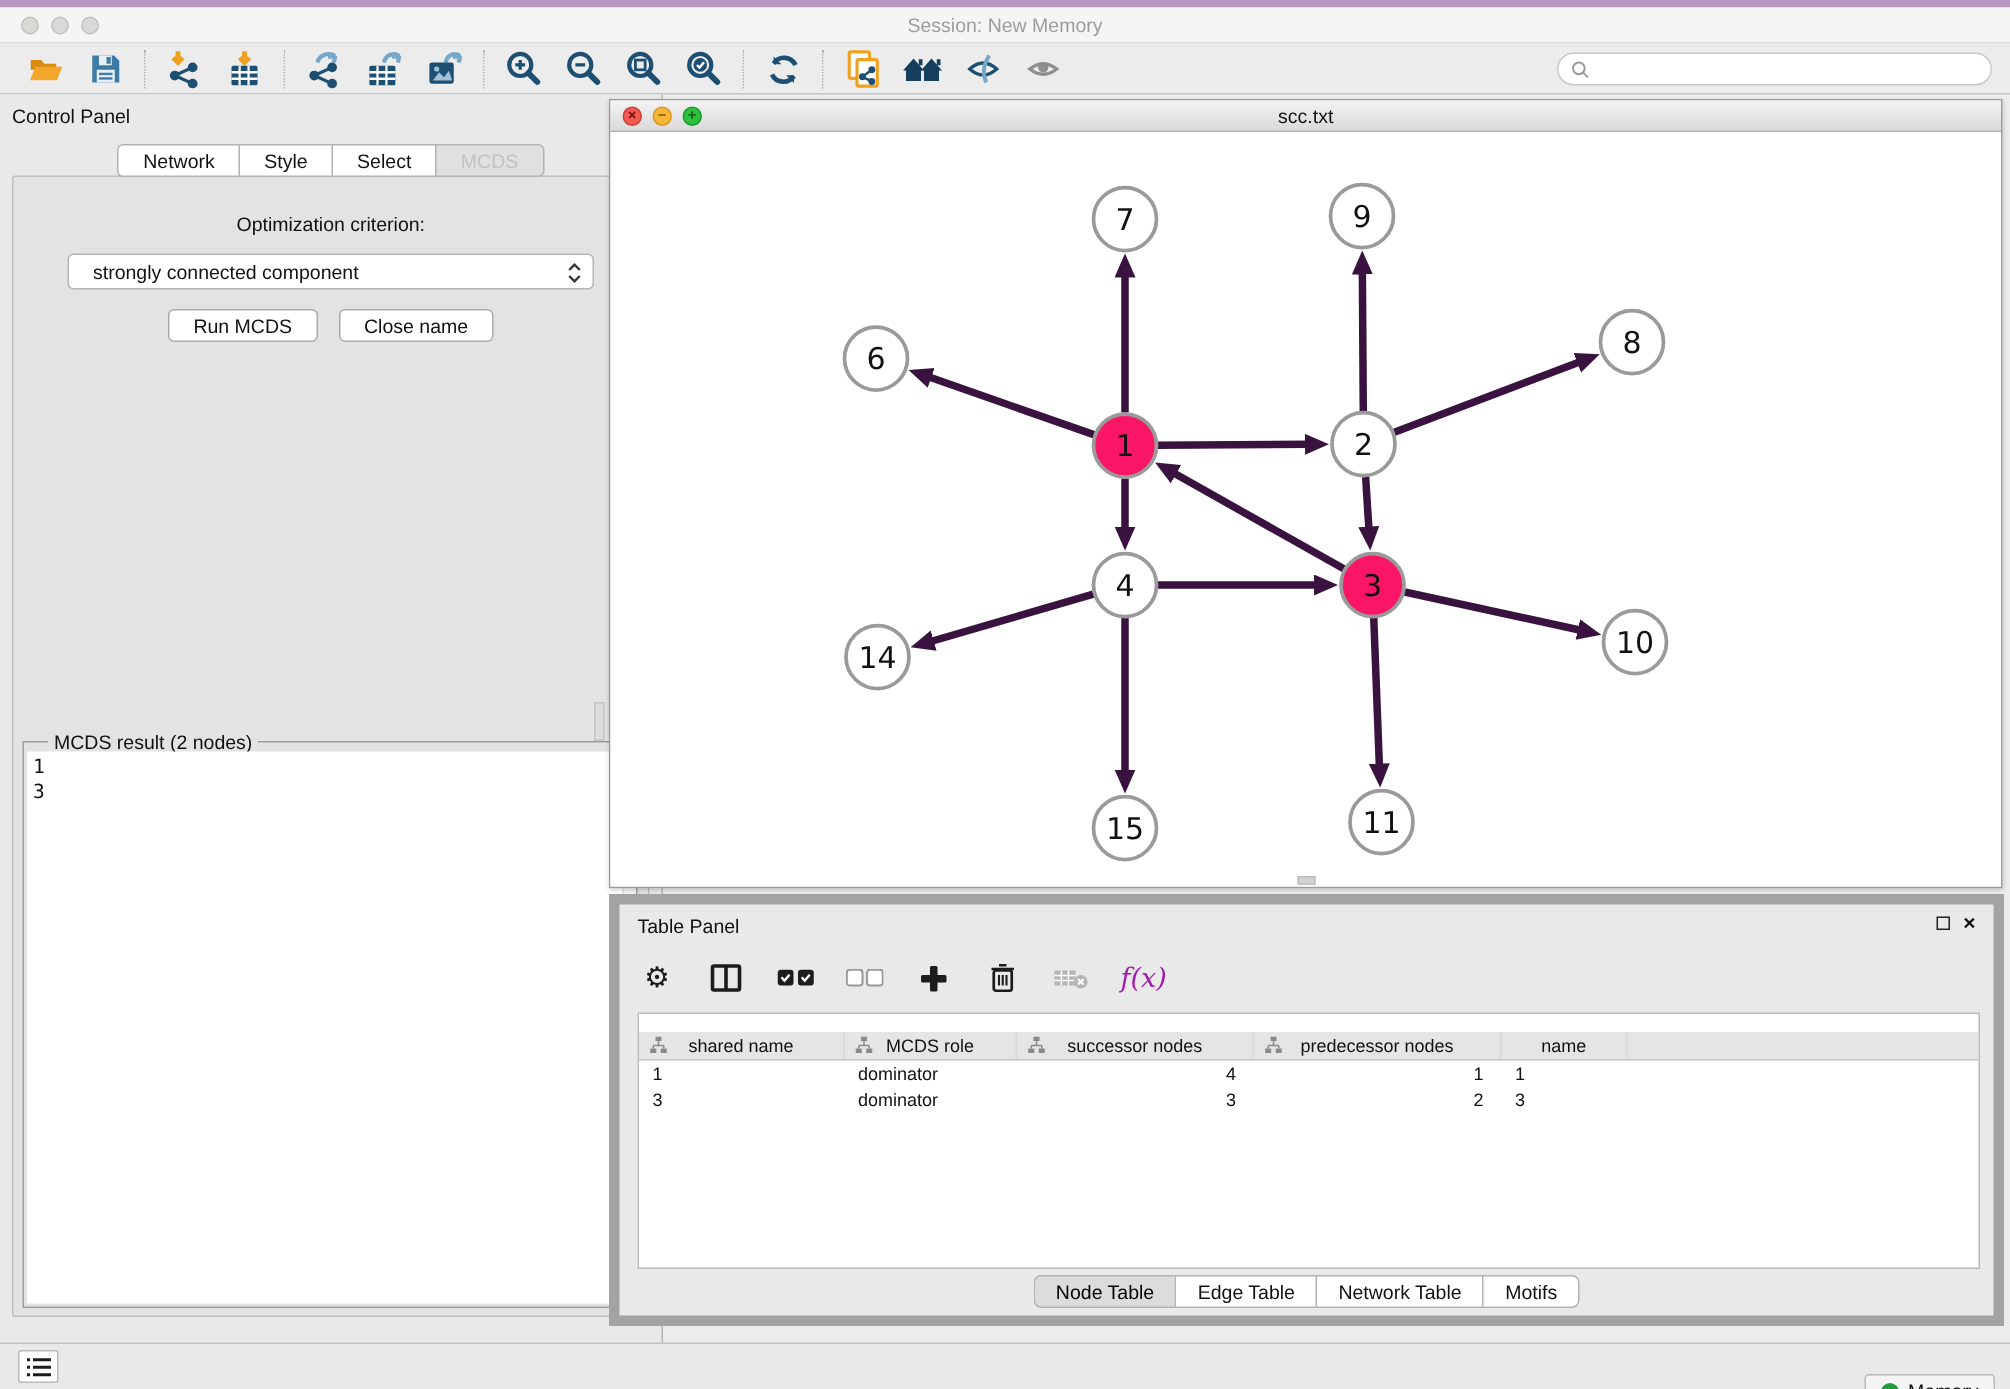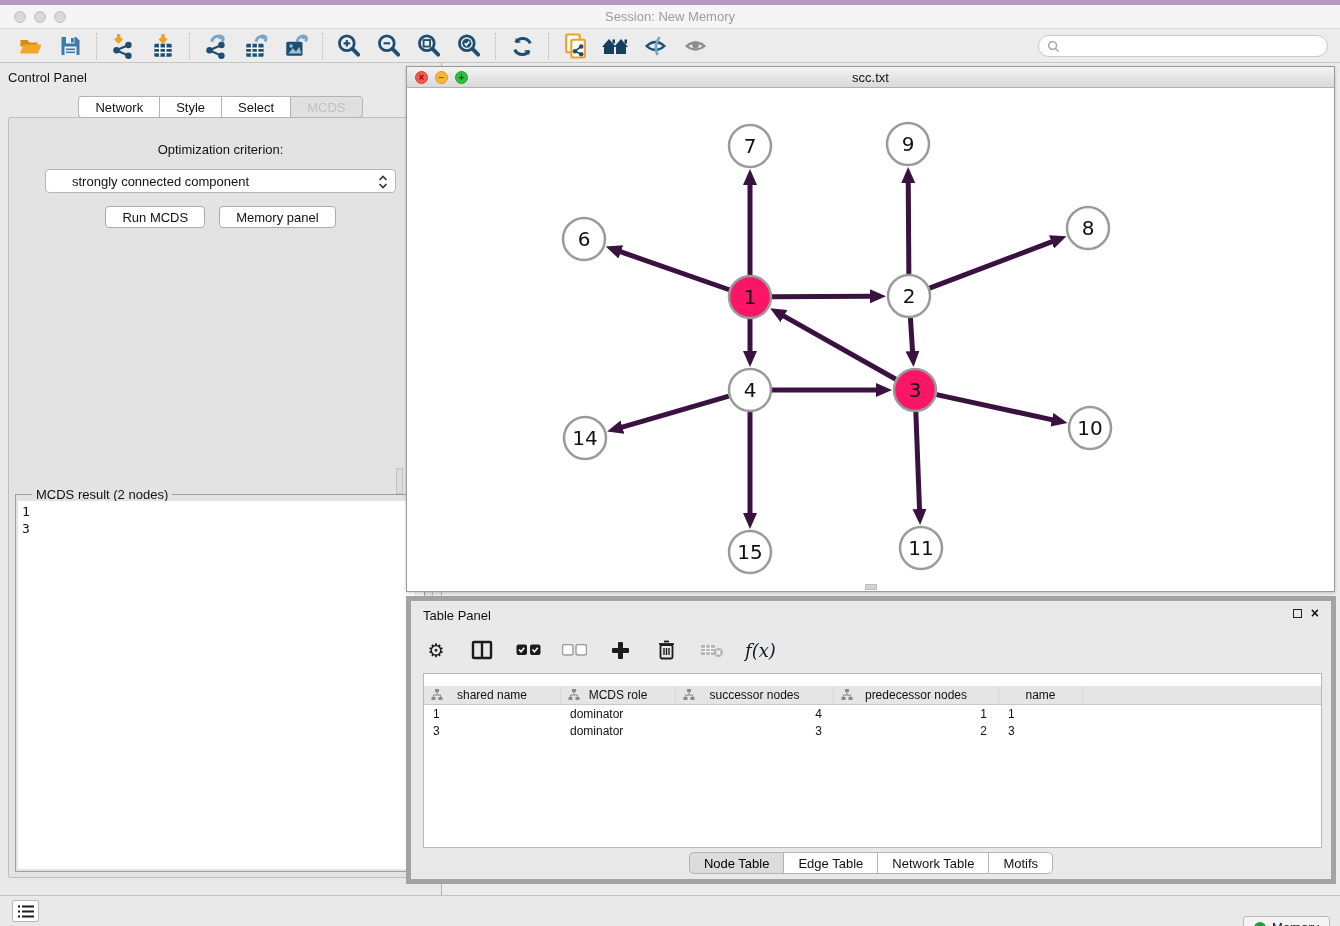--- a/index.html
+++ b/index.html
@@ -31,21 +31,21 @@
   .close-x { font-size:14px; font-weight:bold; color:#111; line-height:11px; }
 
   .cp-tabs { position:absolute; left:0; right:0; top:33px; display:flex; justify-content:center; z-index:2; }
   .cp-tab { height:22px; padding:0 16px; background:#fff; border:1px solid #b3b3b3; border-right:none; font-size:13px; font-weight:500; color:#111; display:flex; align-items:center; }
   .cp-tab:first-child { border-radius:4px 0 0 4px; }
   .cp-tab:last-child  { border-radius:0 4px 4px 0; border-right:1px solid #b3b3b3; }
   .cp-tab.selected { background:#e0e0e0; color:#c2c2c2; }
 
   .cp-box { position:absolute; left:8px; right:8px; top:54px; bottom:17px; background:#e3e3e3; border:1px solid #bfbfbf; border-radius:2px; }
   .opt-label { margin-top:24px; text-align:center; font-size:13px; color:#111; }
-  .combo { position:relative; margin:12px 36px 0 36px; height:24px; background:#fff; border:1px solid #b5b5b5; border-radius:4px; display:flex; align-items:center; padding:0 26px 0 26px; font-size:13px; color:#111; }
+  .combo { position:relative; margin:12px 36px 0 36px; height:24px; background:#fff; border:1px solid #b5b5b5; border-radius:4px; display:flex; align-items:center; padding:0 26px 0 16px; font-size:13px; color:#111; }
   .combo-arrows { position:absolute; right:7px; top:4px; }
   .btn-row { display:flex; justify-content:center; gap:14px; margin-top:13px; }
   .aqua-btn { height:22px; padding:0 16px; background:#fff; border:1px solid #ababab; border-radius:4px; font-size:13px; color:#111; display:flex; align-items:center; }
 
   .result-fieldset { position:absolute; left:6px; right:7px; top:376px; bottom:5px; border:1px solid #9e9e9e; background:#e3e3e3; }
   .result-legend { position:absolute; left:16px; top:-8px; background:#e3e3e3; padding:0 4px; font-size:13px; color:#111; }
   .result-area { position:absolute; left:2px; right:2px; top:6px; bottom:2px; background:#fff; font-family:"DejaVu Sans Mono",monospace; font-size:13px; color:#111; padding:2px 4px; line-height:17px; }
   .result-scroll { position:absolute; right:0; top:0; bottom:0; width:9px; background:#f4f4f4; border-left:1px solid #e4e4e4; }
 
   
@@ -57,24 +57,24 @@
   .traffic { position:absolute; left:8px; top:4px; display:flex; gap:7px; }
   .tl { width:13px; height:13px; border-radius:50%; font-size:10px; font-weight:bold; display:flex; align-items:center; justify-content:center; line-height:1; }
   .tl.red   { background:#f25a52; border:1px solid #d33e36; color:#7c0f0a; }
   .tl.yel   { background:#f6b636; border:1px solid #d89a22; color:#8e5f00; }
   .tl.grn   { background:#2ebf3e; border:1px solid #1f9e2e; color:#0b5e14; }
   .net-title { position:absolute; left:0; right:0; top:3px; text-align:center; font-size:13px; color:#111; }
   .net-canvas { position:absolute; left:0; top:21px; width:927px; height:503px; background:#fff; }
   .net-handle { position:absolute; left:50%; bottom:1px; width:12px; height:6px; margin-left:-6px; background:#d2d2d2; border:1px solid #bdbdbd; }
 
   
-  .table-panel { position:absolute; left:406px; top:596px; width:930px; height:288px; background:#e9e9e9; border:5px solid #a3a3a3; }
+  .table-panel { position:absolute; left:406px; top:596px; width:930px; height:288px; background:#e9e9e9; border:7px solid #a3a3a3; }
   .tp-toolbar { position:absolute; left:12px; top:28px; height:42px; display:flex; align-items:center; gap:20px; }
   .tp-icon-btn { height:30px; min-width:26px; display:flex; align-items:center; justify-content:center; background:transparent; border:none; }
-  .fx { font-family:"DejaVu Serif",serif; font-style:italic; font-size:18px; color:#0f172a; }
+  .fx { font-family:"DejaVu Serif",serif; font-style:italic; font-size:18px; color:#a21caf; }
   .gear-glyph { font-size:19px; color:#1c1c1c; line-height:1; }
   .tp-table { position:absolute; left:12px; right:9px; top:72px; bottom:31px; background:#fff; border:1px solid #b9b9b9; overflow:hidden; }
   .t-head { display:flex; height:19px; background:#e5e5e5; border-bottom:1px solid #c9c9c9;margin-top:12px; }
   .th { display:flex; align-items:center; justify-content:center; gap:5px; font-size:12px; color:#111; border-right:1px solid #d8d8d8; position:relative; }
   .th .th-icon { position:absolute; left:7px; top:3px; }
   .t-row { display:flex; height:17px; }
   .td { font-size:12px; color:#111; display:flex; align-items:center; }
   .td.al { justify-content:flex-start; padding-left:9px; }
   .td.ar { justify-content:flex-end; padding-right:12px; }
 
@@ -261,21 +261,21 @@
       <div class="opt-label">Optimization criterion:</div>
       <div class="combo">
         <span>strongly connected component</span>
         <svg class="combo-arrows" width="10" height="16" viewBox="0 0 10 16">
           <path d="M1.5 6 L5 2.5 L8.5 6" stroke="#333" stroke-width="1.6" fill="none"></path>
           <path d="M1.5 10 L5 13.5 L8.5 10" stroke="#333" stroke-width="1.6" fill="none"></path>
         </svg>
       </div>
       <div class="btn-row">
         <button class="aqua-btn">Run MCDS</button>
-        <button class="aqua-btn">Memory panel</button>
+        <button class="aqua-btn">Close name</button>
       </div>
       <div class="result-fieldset">
         <span class="result-legend">MCDS result (2 nodes)</span>
         <div class="result-area" id="result-area" style="white-space: pre;">1
 3</div>
         <div class="result-scroll"></div>
       </div>
     </div>
   </div>
 

